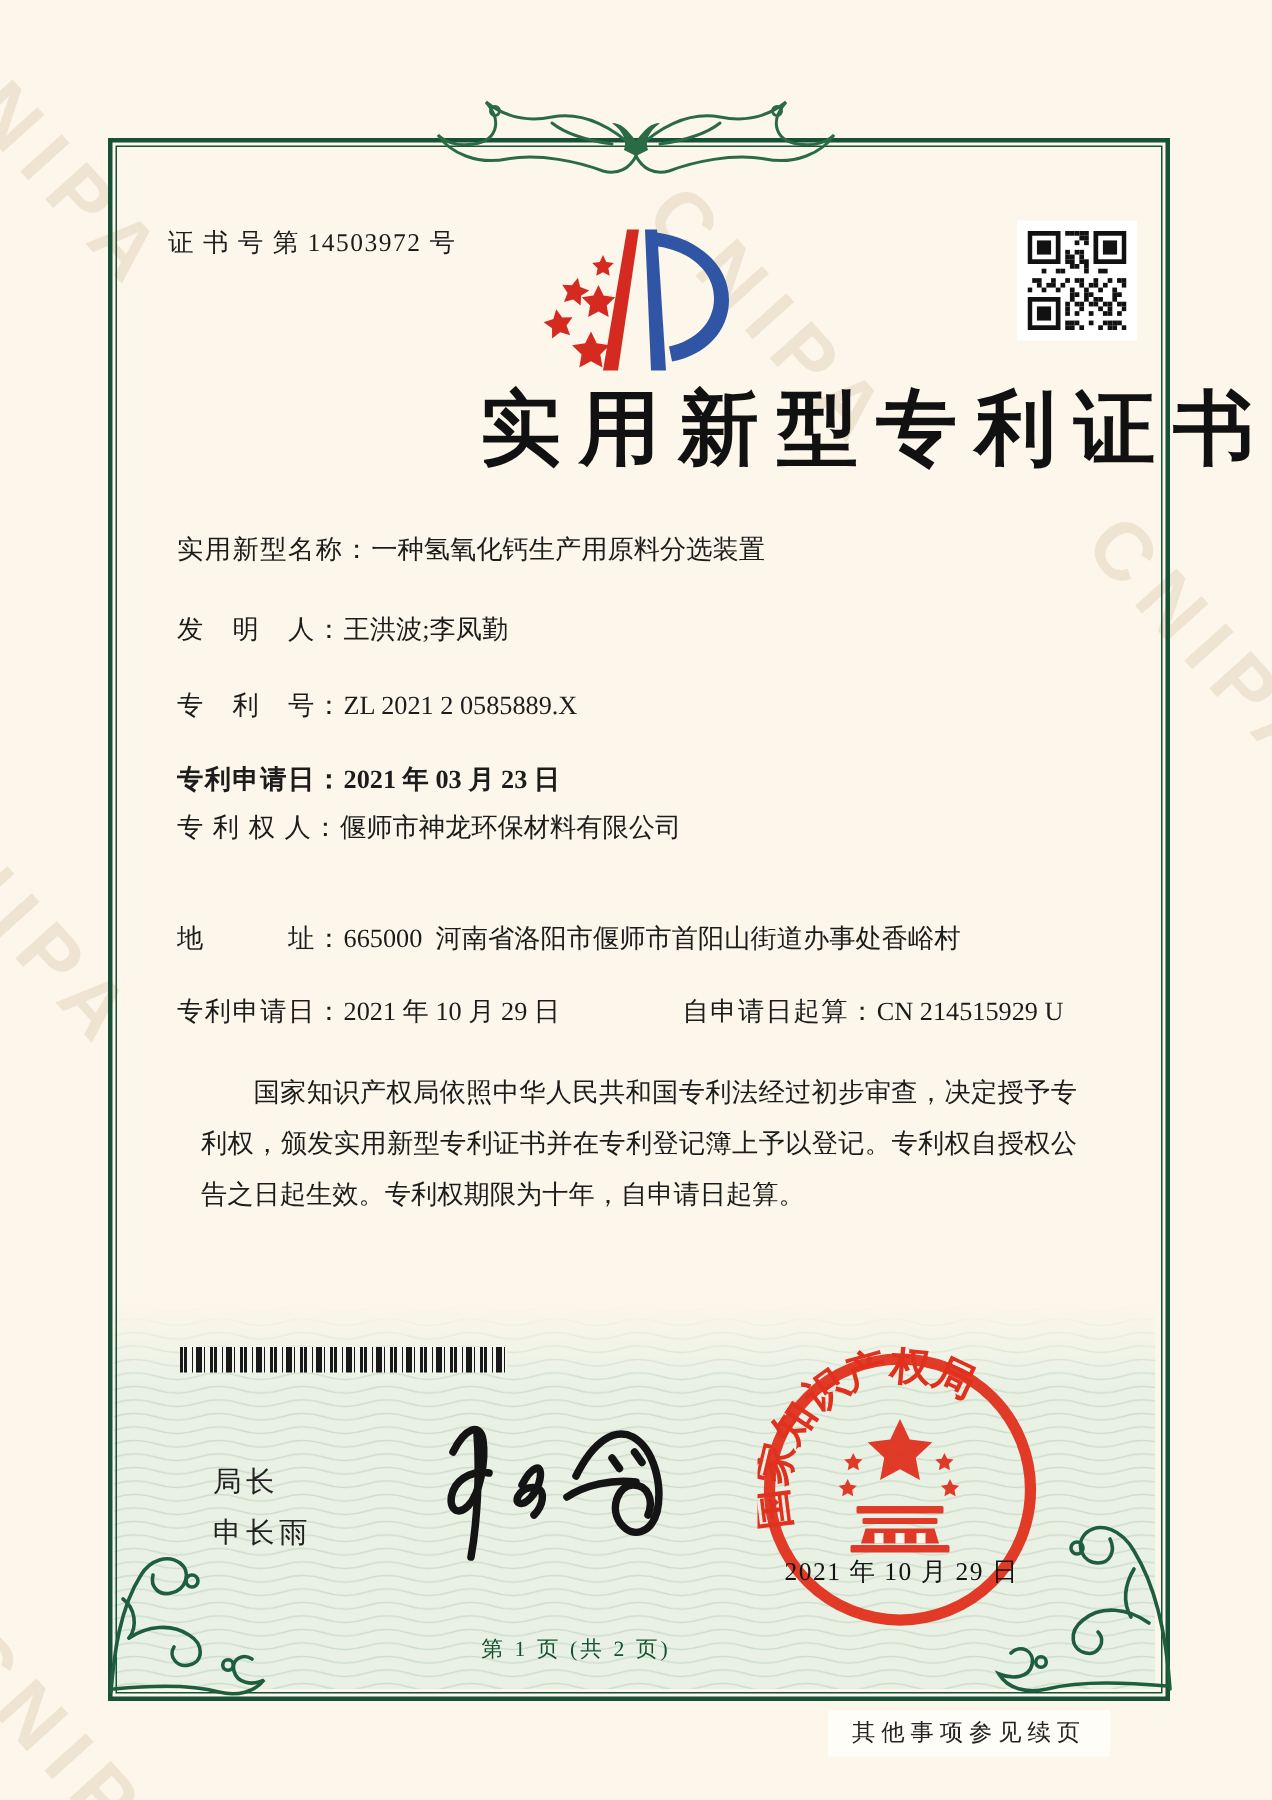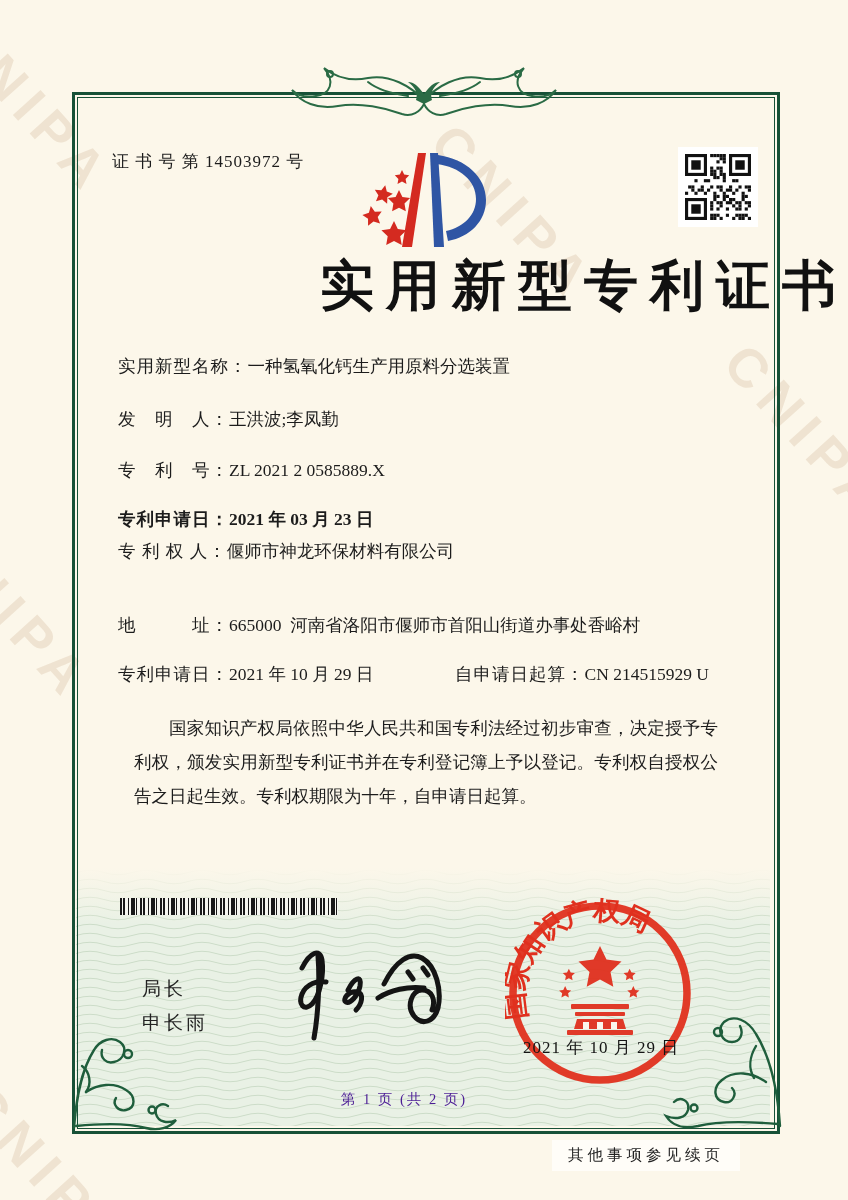--- a/index.html
+++ b/index.html
@@ -82,21 +82,21 @@
   }
   .signature{position:absolute; left:250px; top:938px; z-index:6;}
   
   .seal{position:absolute; left:505px; top:898px; z-index:6;}
   .seal-date{
     position:absolute; left:523px; top:1036px; z-index:7;
     font-size:17px; letter-spacing:1px; color:#141414; white-space:nowrap;
   }
   .page-num{
     position:absolute; left:0; top:1090px; width:768px; text-align:center; z-index:5;
-    font-size:14.5px; letter-spacing:2px; color:#4c1d95;padding-left:20px;
+    font-size:14.5px; letter-spacing:2px; color:#14532d;
   }
   .cont-note{
     position:absolute; left:0; top:1140px; width:740px; text-align:right; z-index:5;
   }
   .cont-note span{
     display:inline-block; background:#fffdf8; padding:5px 16px;
     font-size:15.5px; letter-spacing:4px; color:#222;
   }
 </style>
 </head>

